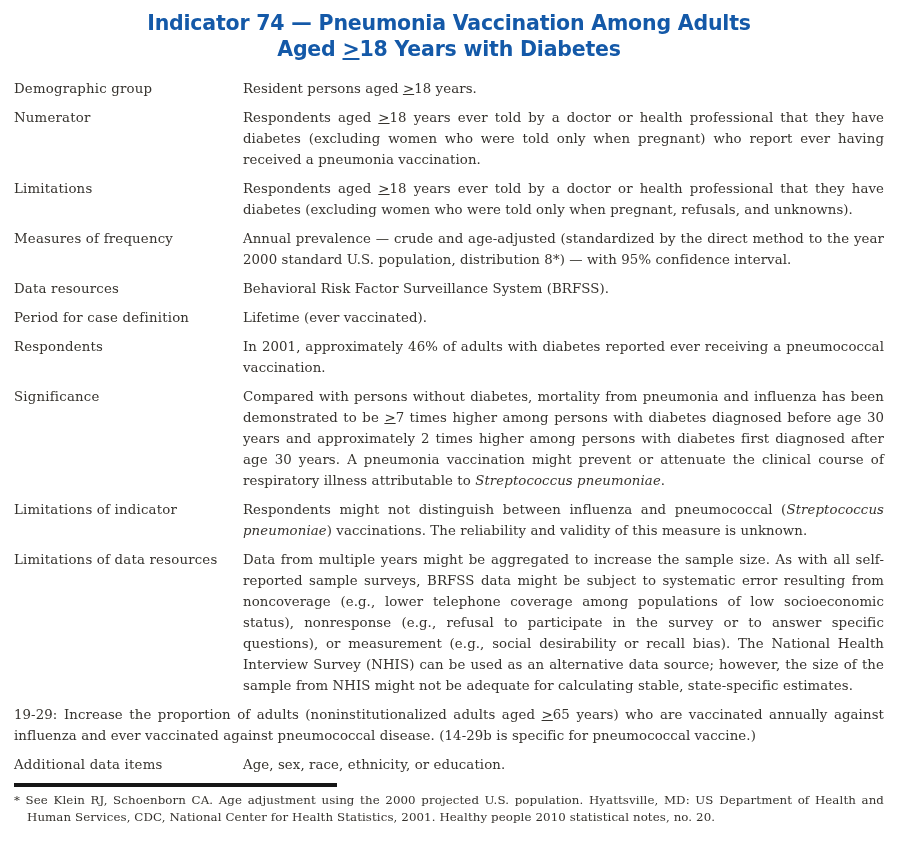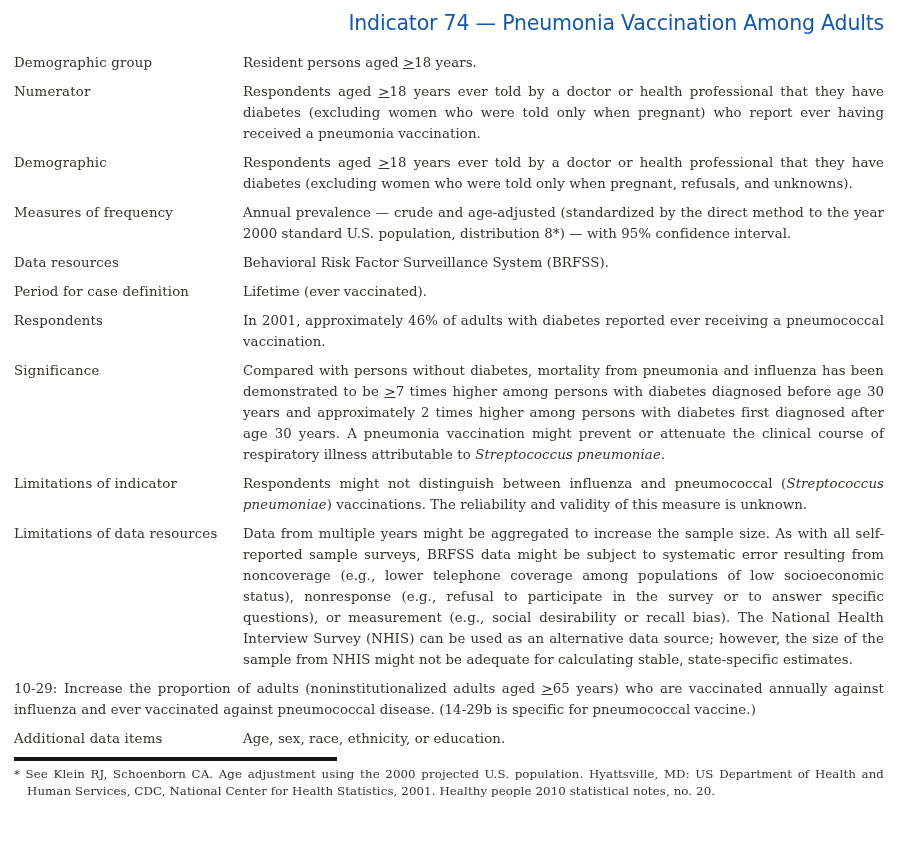--- a/index.html
+++ b/index.html
@@ -9,23 +9,23 @@
     height: 854px;
     box-sizing: border-box;
     background: #ffffff;
     padding: 8px 15px 0 14px;
     font-family: "DejaVu Serif", "Liberation Serif", serif;
     color: var(--text-color, #35322d);
     overflow: hidden;
   }
   .title {
     margin: 2px 0 16px 0;
-    text-align: right;
+    text-align: center;
     font-family: "DejaVu Sans", "Liberation Sans", sans-serif;
-    font-weight: 400;
+    font-weight: 700;
     font-size: 20.5px;
     line-height: 26px;
     letter-spacing: -0.2px;
     color: var(--title-color, #1459a8);
   }
   .title .title-line { display: block; }
   .defs { width: 100%; }
   .def-row {
     display: flex;
     align-items: flex-start;
@@ -60,33 +60,34 @@
     text-indent: -13px;
     letter-spacing: 0.1px;
   }
 </style>
 </head>
 <body>
 
 <div class="page" style="--title-color: #1459a8; --text-color: #35322d; --rule-color: #161616;">
   <h1 class="title">
     <span class="title-line"><span>Indicator 74 — Pneumonia Vaccination Among Adults</span></span>
+    <span class="title-line"><span>Aged </span><span class="geq">&gt;</span><span>18 Years with Diabetes</span></span>
   </h1>
 
   <div class="defs" id="defs">
       <div class="def-row">
         <div class="def-label"><span>Demographic group</span></div>
         <div class="def-body"><span>Resident persons aged </span><span class="geq">&gt;</span><span>18 years.</span></div>
       </div>
       <div class="def-row">
         <div class="def-label"><span>Numerator</span></div>
         <div class="def-body"><span>Respondents aged </span><span class="geq">&gt;</span><span>18 years ever told by a doctor or health professional that they have diabetes (excluding women who were told only when pregnant) who report ever having received a pneumonia vaccination.</span></div>
       </div>
       <div class="def-row">
-        <div class="def-label"><span>Demographic</span></div>
+        <div class="def-label"><span>Limitations</span></div>
         <div class="def-body"><span>Respondents aged </span><span class="geq">&gt;</span><span>18 years ever told by a doctor or health professional that they have diabetes (excluding women who were told only when pregnant, refusals, and unknowns).</span></div>
       </div>
       <div class="def-row">
         <div class="def-label"><span>Measures of frequency</span></div>
         <div class="def-body"><span>Annual prevalence — crude and age-adjusted (standardized by the direct method to the year 2000 standard U.S. population, distribution 8*) — with 95% confidence interval.</span></div>
       </div>
       <div class="def-row">
         <div class="def-label"><span>Data resources</span></div>
         <div class="def-body"><span>Behavioral Risk Factor Surveillance System (BRFSS).</span></div>
       </div>
@@ -104,21 +105,21 @@
       </div>
       <div class="def-row">
         <div class="def-label"><span>Limitations of indicator</span></div>
         <div class="def-body"><span>Respondents might not distinguish between influenza and pneumococcal (</span><span class="it">Streptococcus pneumoniae</span><span>) vaccinations. The reliability and validity of this measure is unknown.</span></div>
       </div>
       <div class="def-row">
         <div class="def-label"><span>Limitations of data resources</span></div>
         <div class="def-body"><span>Data from multiple years might be aggregated to increase the sample size. As with all self-reported sample surveys, BRFSS data might be subject to systematic error resulting from noncoverage (e.g., lower telephone coverage among populations of low socioeconomic status), nonresponse (e.g., refusal to participate in the survey or to answer specific questions), or measurement (e.g., social desirability or recall bias). The National Health Interview Survey (NHIS) can be used as an alternative data source; however, the size of the sample from NHIS might not be adequate for calculating stable, state-specific estimates.</span></div>
       </div>
       <div class="def-row">
-        <div class="def-body"><span>10-29: Increase the proportion of adults (noninstitutionalized adults aged </span><span class="geq">&gt;</span><span>65 years) who are vaccinated annually against influenza and ever vaccinated against pneumococcal disease. (14-29b is specific for pneumococcal vaccine.)</span></div>
+        <div class="def-body"><span>19-29: Increase the proportion of adults (noninstitutionalized adults aged </span><span class="geq">&gt;</span><span>65 years) who are vaccinated annually against influenza and ever vaccinated against pneumococcal disease. (14-29b is specific for pneumococcal vaccine.)</span></div>
       </div>
       <div class="def-row">
         <div class="def-label"><span>Additional data items</span></div>
         <div class="def-body"><span>Age, sex, race, ethnicity, or education.</span></div>
       </div>
     </div>
 
   <div class="foot-rule"></div>
 
   <div class="footnote" id="footnote"><span>* See Klein RJ, Schoenborn CA. Age adjustment using the 2000 projected U.S. population. Hyattsville, MD: US Department of Health and Human Services, CDC, National Center for Health Statistics, 2001. Healthy people 2010 statistical notes, no. 20.</span></div>

